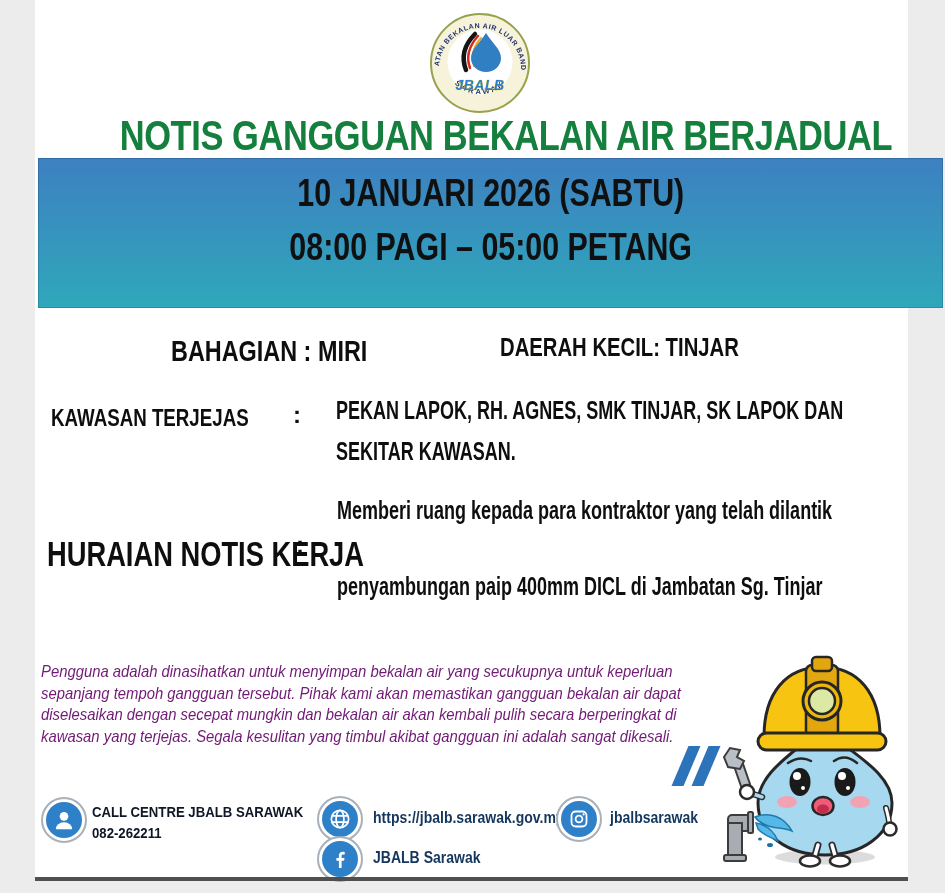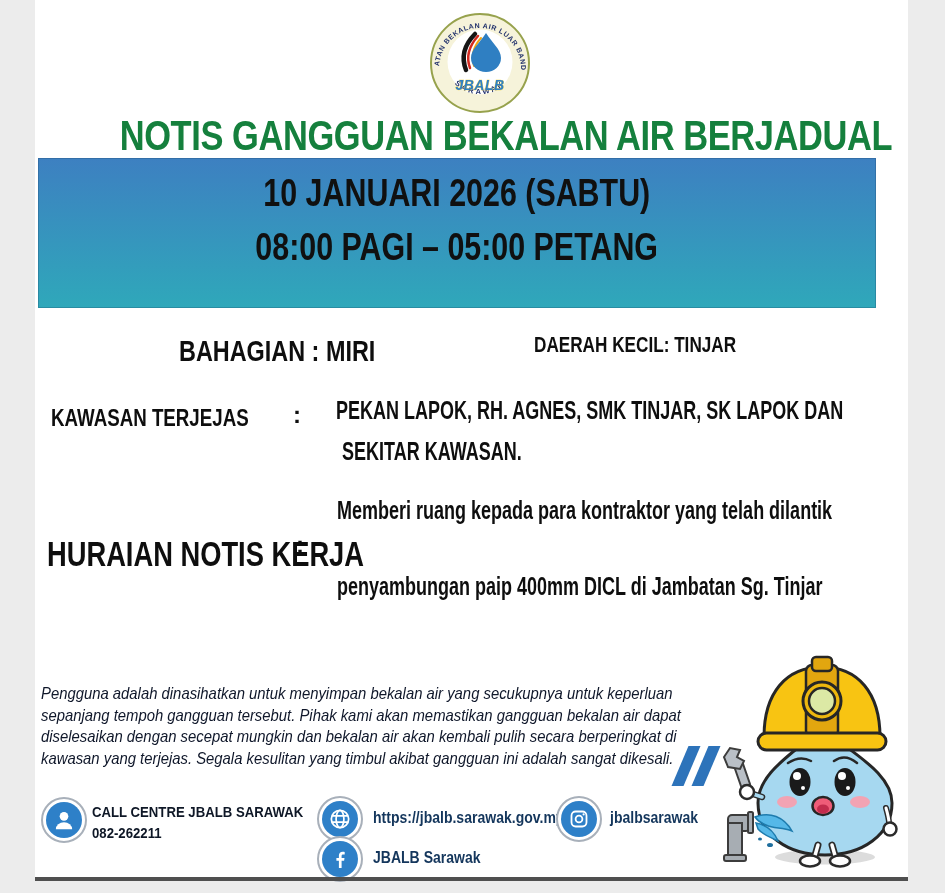--- a/index.html
+++ b/index.html
@@ -15,47 +15,47 @@
 
   
   .logo{position:absolute;left:391px;top:12px;}
 
   
   .title{position:absolute;left:0;top:112px;width:100%;text-align:center;
          font-weight:bold;font-size:42px;color:#15803d;white-space:nowrap;}
   .title span{display:inline-block;transform:scaleX(.82);letter-spacing:-.5px;}
 
   
-  .banner{position:absolute;left:3px;top:158px;width:838px;height:150px;
+  .banner{position:absolute;left:3px;top:158px;width:905px;height:150px;
           background:linear-gradient(#3d80c1,#2fa8ba);
           box-shadow:inset 0 0 0 1px rgba(25,55,90,.25);
           text-align:center;font-weight:bold;color:#101010;}
   .banner .bline{font-size:38px;}
   .banner .bline span{display:inline-block;transform:scaleX(.8);}
   .banner .b1{margin-top:14px;}
   .banner .b2{margin-top:11px;}
 
   
   .lbl{font-weight:bold;color:#0e0e0e;}
   .condL{display:inline-block;transform:scaleX(.78);transform-origin:0 50%;}
   .condV{display:inline-block;transform:scaleX(.72);transform-origin:0 50%;}
-  #bahagian{left:144px;top:334px;font-size:30px;}
-  #daerah{left:465px;top:332px;font-size:22px;margin-left:34px;}
+  #bahagian{left:136px;top:334px;font-size:30px;}
+  #daerah{left:465px;top:332px;font-size:26px;}
   #kaw-label{left:16px;top:404px;font-size:24px;}
   #kaw-colon{left:258px;top:401px;font-size:24px;}
   #kaw-l1{left:301px;top:396px;font-size:25px;}
-  #kaw-l2{left:301px;top:437px;font-size:25px;margin-left:6px;}
+  #kaw-l2{left:301px;top:437px;font-size:25px;}
   #hur-label{left:12px;top:534px;font-size:35px;}
   #hur-colon{left:261px;top:531px;font-size:24px;}
   #hur-l1{left:302px;top:496px;font-size:25px;}
   #hur-l2{left:302px;top:534px;font-size:25px;}
   #hur-l3{left:302px;top:572px;font-size:25px;}
 
   
-  .advisory{position:absolute;left:6px;top:683px;width:640px;color:#0f172a;}
+  .advisory{position:absolute;left:6px;top:661px;width:640px;color:#701a75;}
   .advisory div{font-size:16.5px;font-style:italic;line-height:21.5px;white-space:nowrap;
                 transform:scaleX(.9);transform-origin:0 50%;}
 
   
   .cbar{position:absolute;left:0;top:746px;width:632px;height:40px;
         background:linear-gradient(90deg,#2a6cb5,#32aebc);
         clip-path:polygon(0 0,100% 0,calc(100% - 17px) 100%,0 100%);
         display:flex;align-items:center;justify-content:center;}
   .cbar span{color:#ffffff;font-weight:bold;font-size:21px;letter-spacing:.5px;
              display:inline-block;transform:scaleX(.92);}

